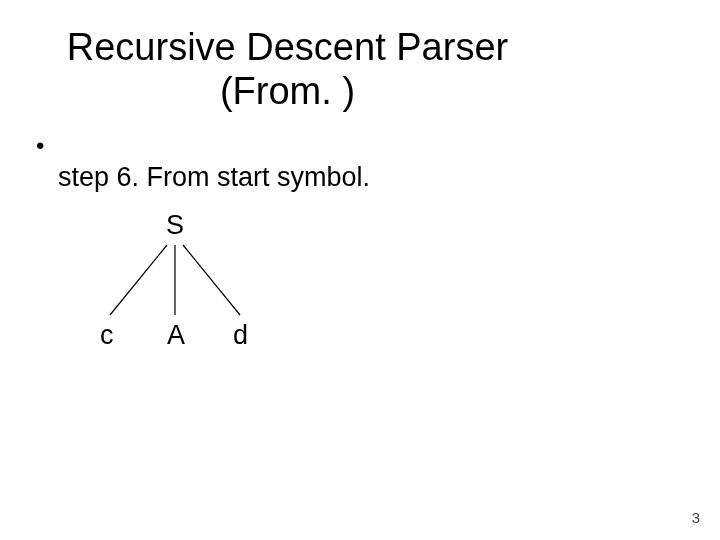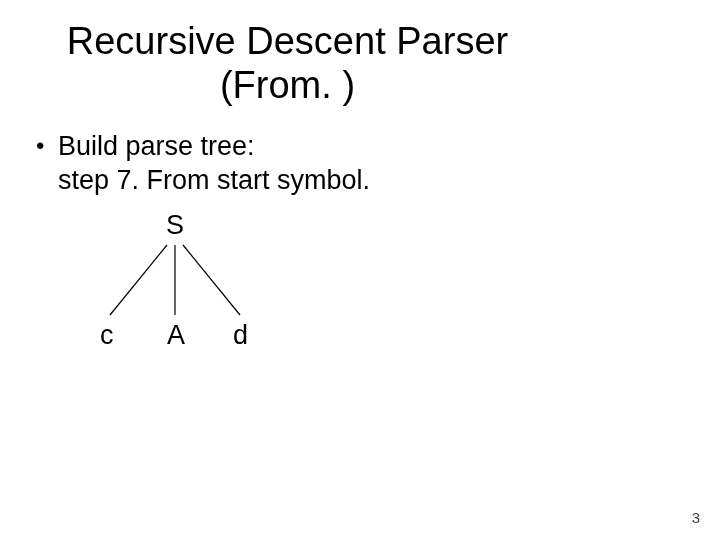--- a/index.html
+++ b/index.html
@@ -13,21 +13,21 @@
     position: relative;
     overflow: hidden;
   }
   .slide {
     width: 720px;
     height: 540px;
     position: relative;
   }
   .title {
     position: absolute;
-    top: 20px;
+    top: 26px;
     left: 0;
     width: 575px;
     text-align: center;
     font-size: 38px;
     line-height: 1.15;
     font-weight: 400;
   }
   .body {
     position: absolute;
     top: 130px;
@@ -83,23 +83,22 @@
 <div class="slide">
 
   <div class="title">
     <span>Recursive Descent Parser</span><br>
     <span>(From. )</span>
   </div>
 
   <div class="body">
     <div class="bullet-row">
       <div class="bullet-dot">•</div>
-      <div class="bullet-text">Build parse tree:</div>
     </div>
-    <div class="indent">step 7. From start symbol.</div>
+    <div class="indent">step 6. From start symbol.</div>
   </div>
 
   <svg class="edges">
     <line x1="167" y1="245" x2="110" y2="315" stroke="#000" stroke-width="1.2"></line>
     <line x1="175" y1="245" x2="175" y2="315" stroke="#000" stroke-width="1.2"></line>
     <line x1="183" y1="245" x2="240" y2="315" stroke="#000" stroke-width="1.2"></line>
   </svg>
 
   <div class="tree">
     <div class="node" style="left:166px; top:210px;">S</div>

